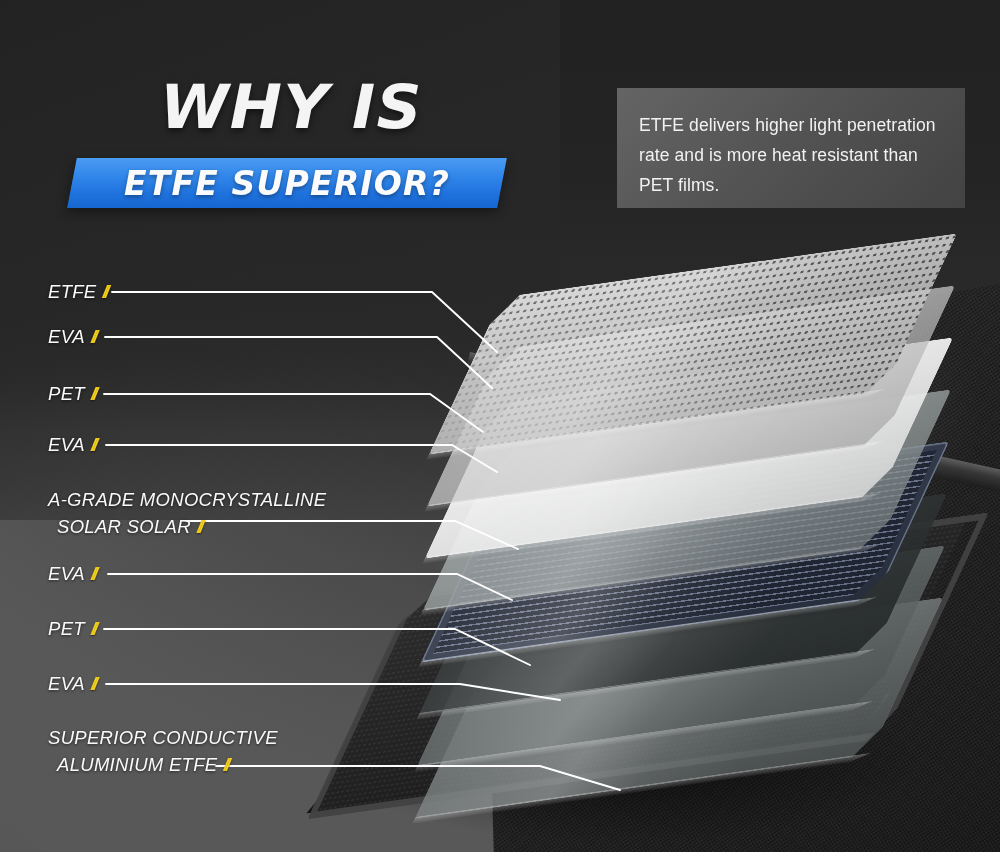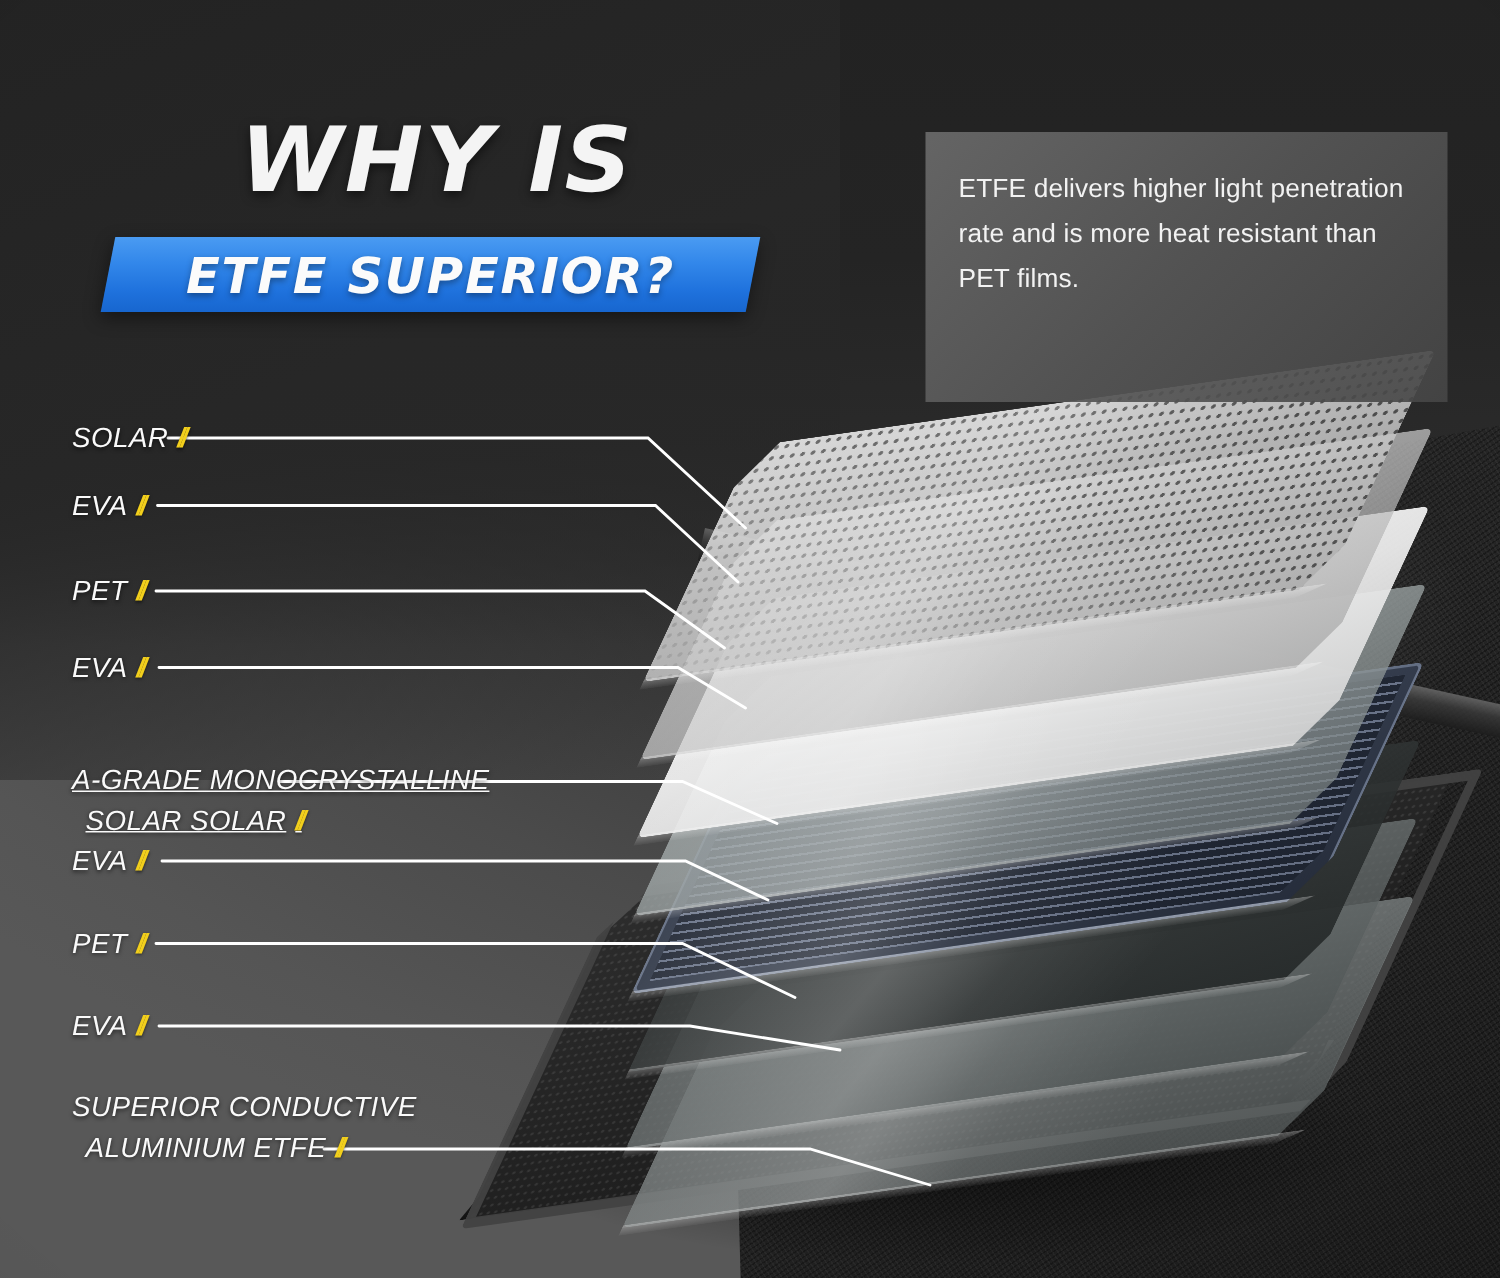--- a/index.html
+++ b/index.html
@@ -103,21 +103,21 @@
     font-style:italic;
     letter-spacing:1.2px;
     color:#fbfbfb;
     text-shadow:0 2px 4px rgba(0,0,0,.35);
     white-space:nowrap;
   }
 
   
   .desc-card{
     position:absolute; left:617px; top:88px;
-    width:348px; height:180px;
+    width:348px; height:120px;
     background:linear-gradient(135deg,rgba(104,104,104,.95) 0%,rgba(86,86,86,.92) 50%,rgba(70,70,70,.9) 100%);
     z-index:40;
     padding:22px 24px 0 22px;
   }
   .desc-card p{
     font-family:"Liberation Sans", sans-serif;
     font-size:17.5px;
     line-height:1.72;
     color:#f2f2f2;
     letter-spacing:.1px;
@@ -369,36 +369,36 @@
     </div>
   </div>
 
   <div class="desc-card">
     <p>ETFE delivers higher light penetration rate and is more heat resistant than PET films.</p>
   </div>
 
   <div class="labels">
 
     <div class="lbl" style="left:48px; top:281px;">
-      <span>SOLAR</span><span class="slash">//</span>
+      <span>ETFE</span><span class="slash">//</span>
     </div>
 
     <div class="lbl" style="left:48px; top:326px;">
       <span>EVA</span><span class="slash">//</span>
     </div>
 
     <div class="lbl" style="left:48px; top:383px;">
       <span>PET</span><span class="slash">//</span>
     </div>
 
     <div class="lbl" style="left:48px; top:434px;">
       <span>EVA</span><span class="slash">//</span>
     </div>
 
-    <div class="lbl" style="left:48px; top:507px; line-height:1.45;text-decoration:underline;">
+    <div class="lbl" style="left:48px; top:487px; line-height:1.45;">
       <span>A-GRADE MONOCRYSTALLINE</span>
       <span class="ln2"><span>SOLAR SOLAR</span><span class="slash">//</span></span>
     </div>
 
     <div class="lbl" style="left:48px; top:563px;">
       <span>EVA</span><span class="slash">//</span>
     </div>
 
     <div class="lbl" style="left:48px; top:618px;">
       <span>PET</span><span class="slash">//</span>

